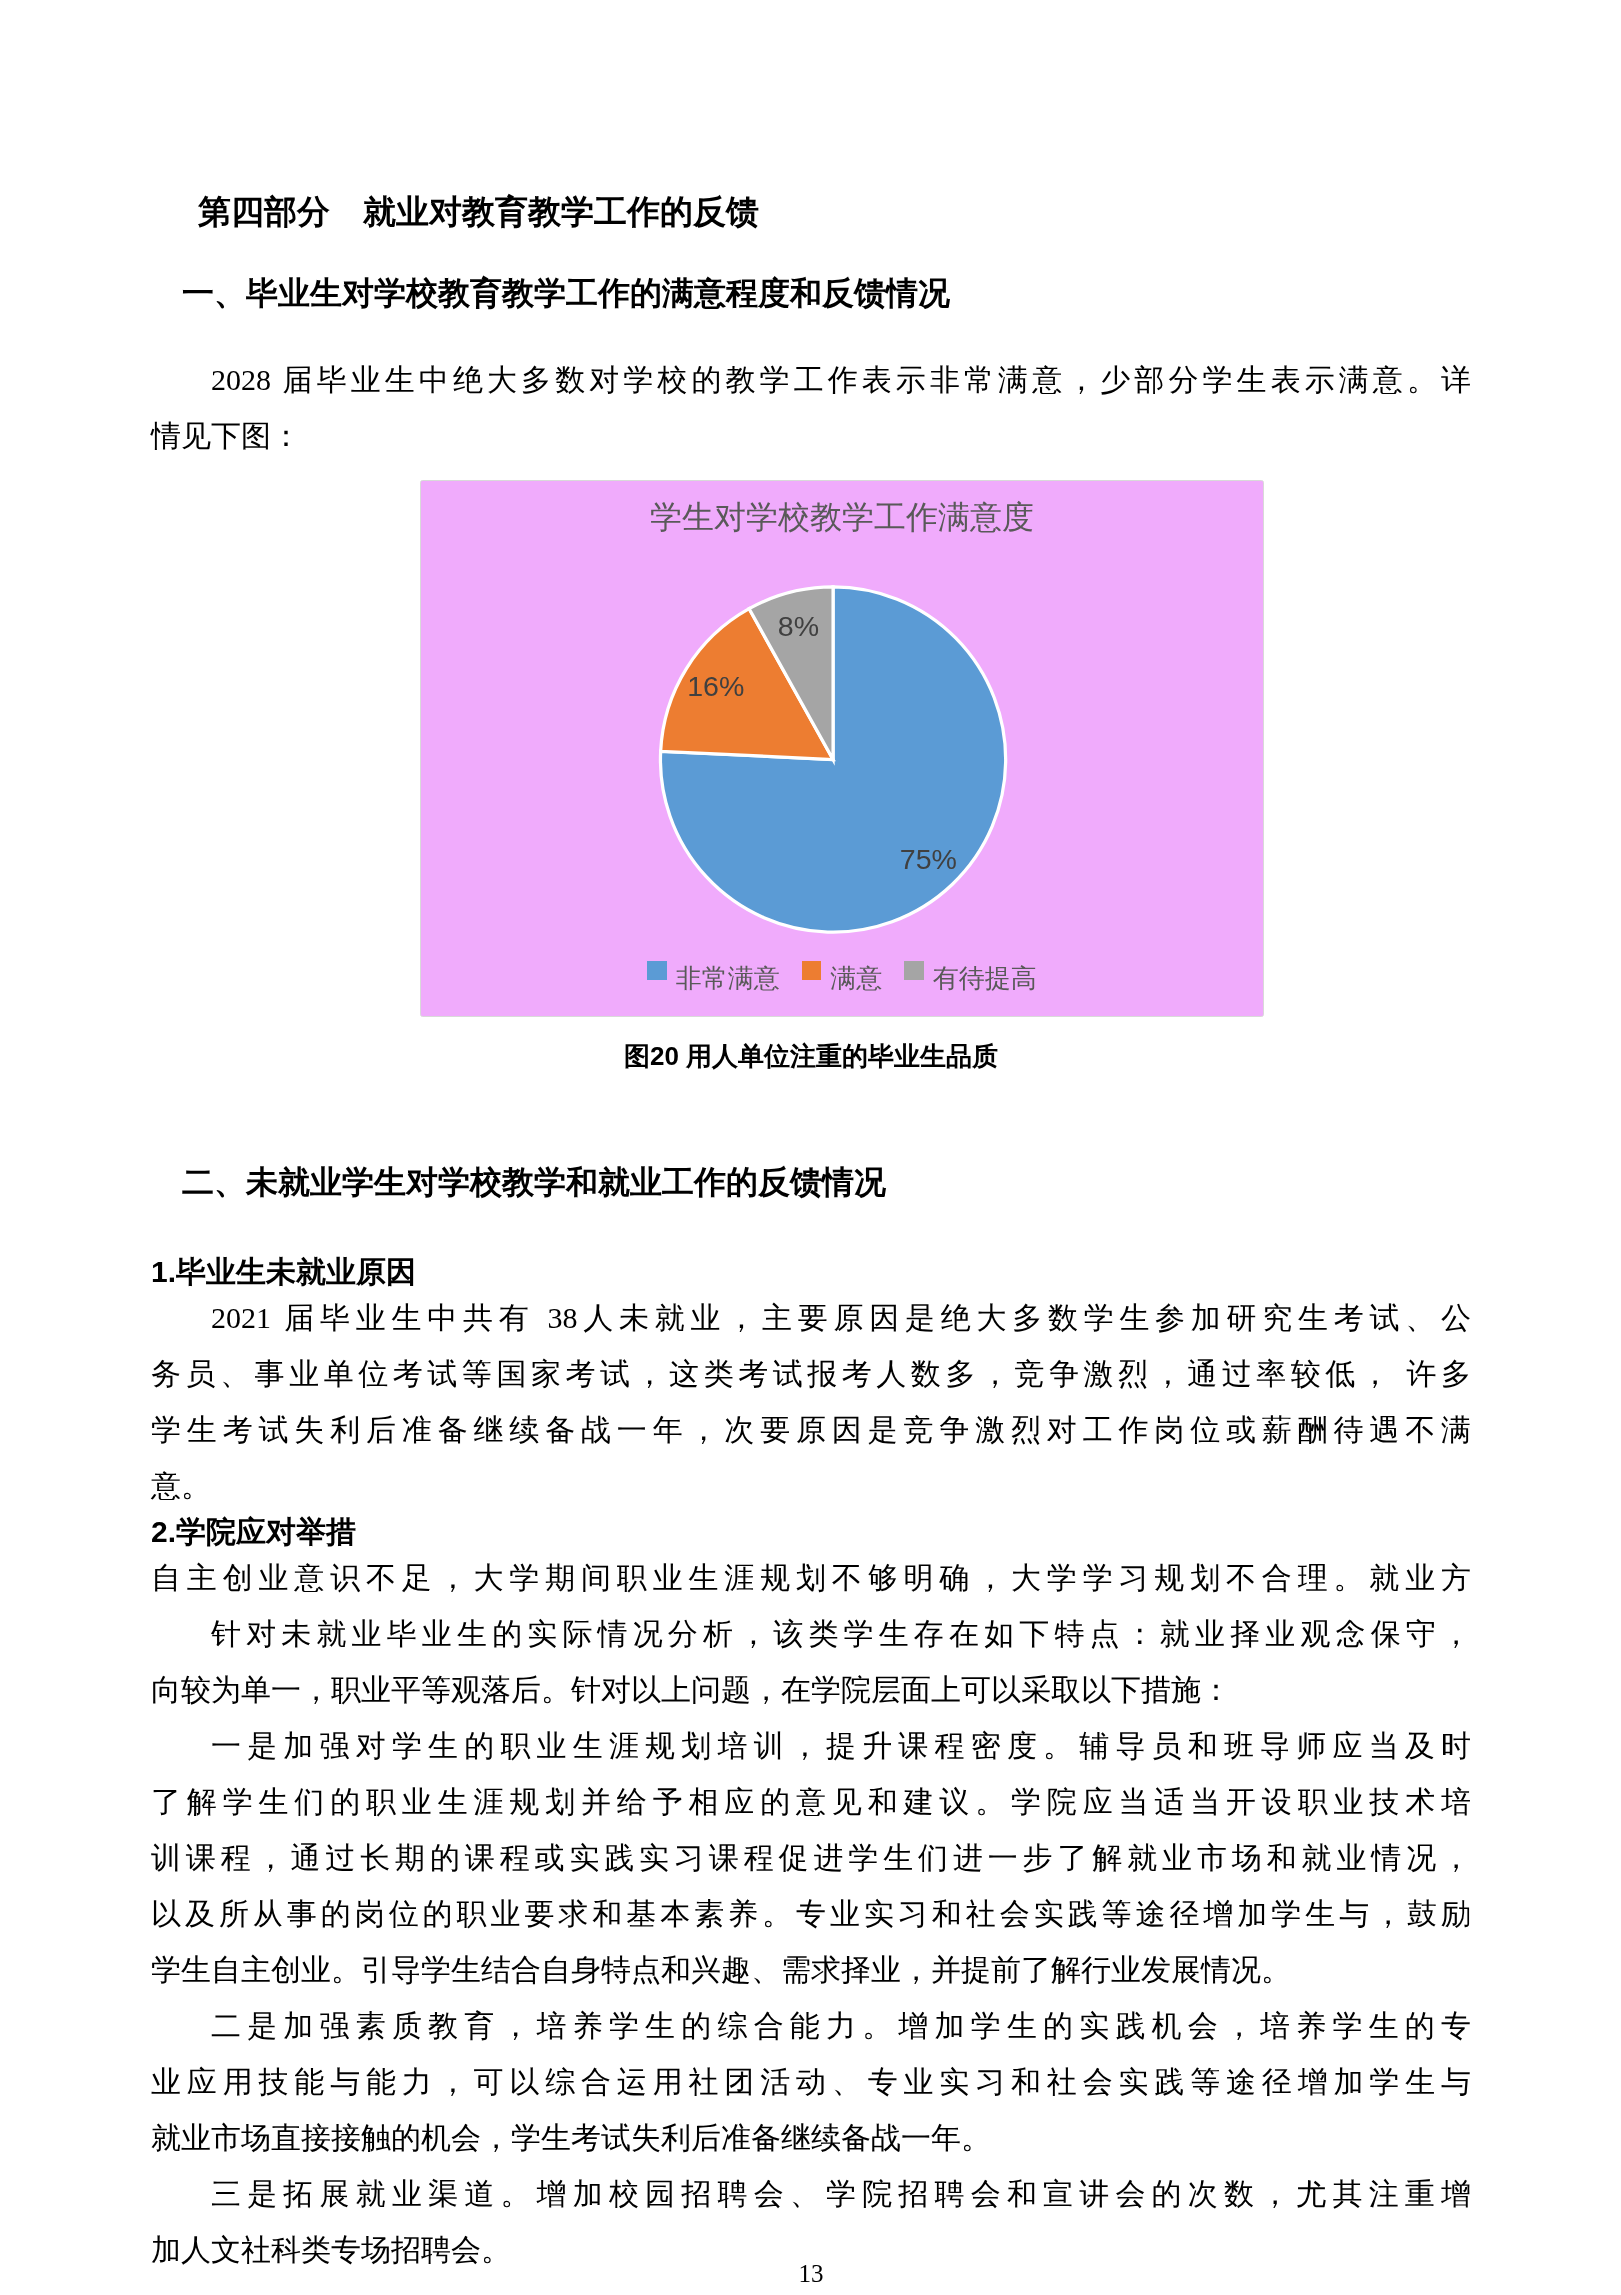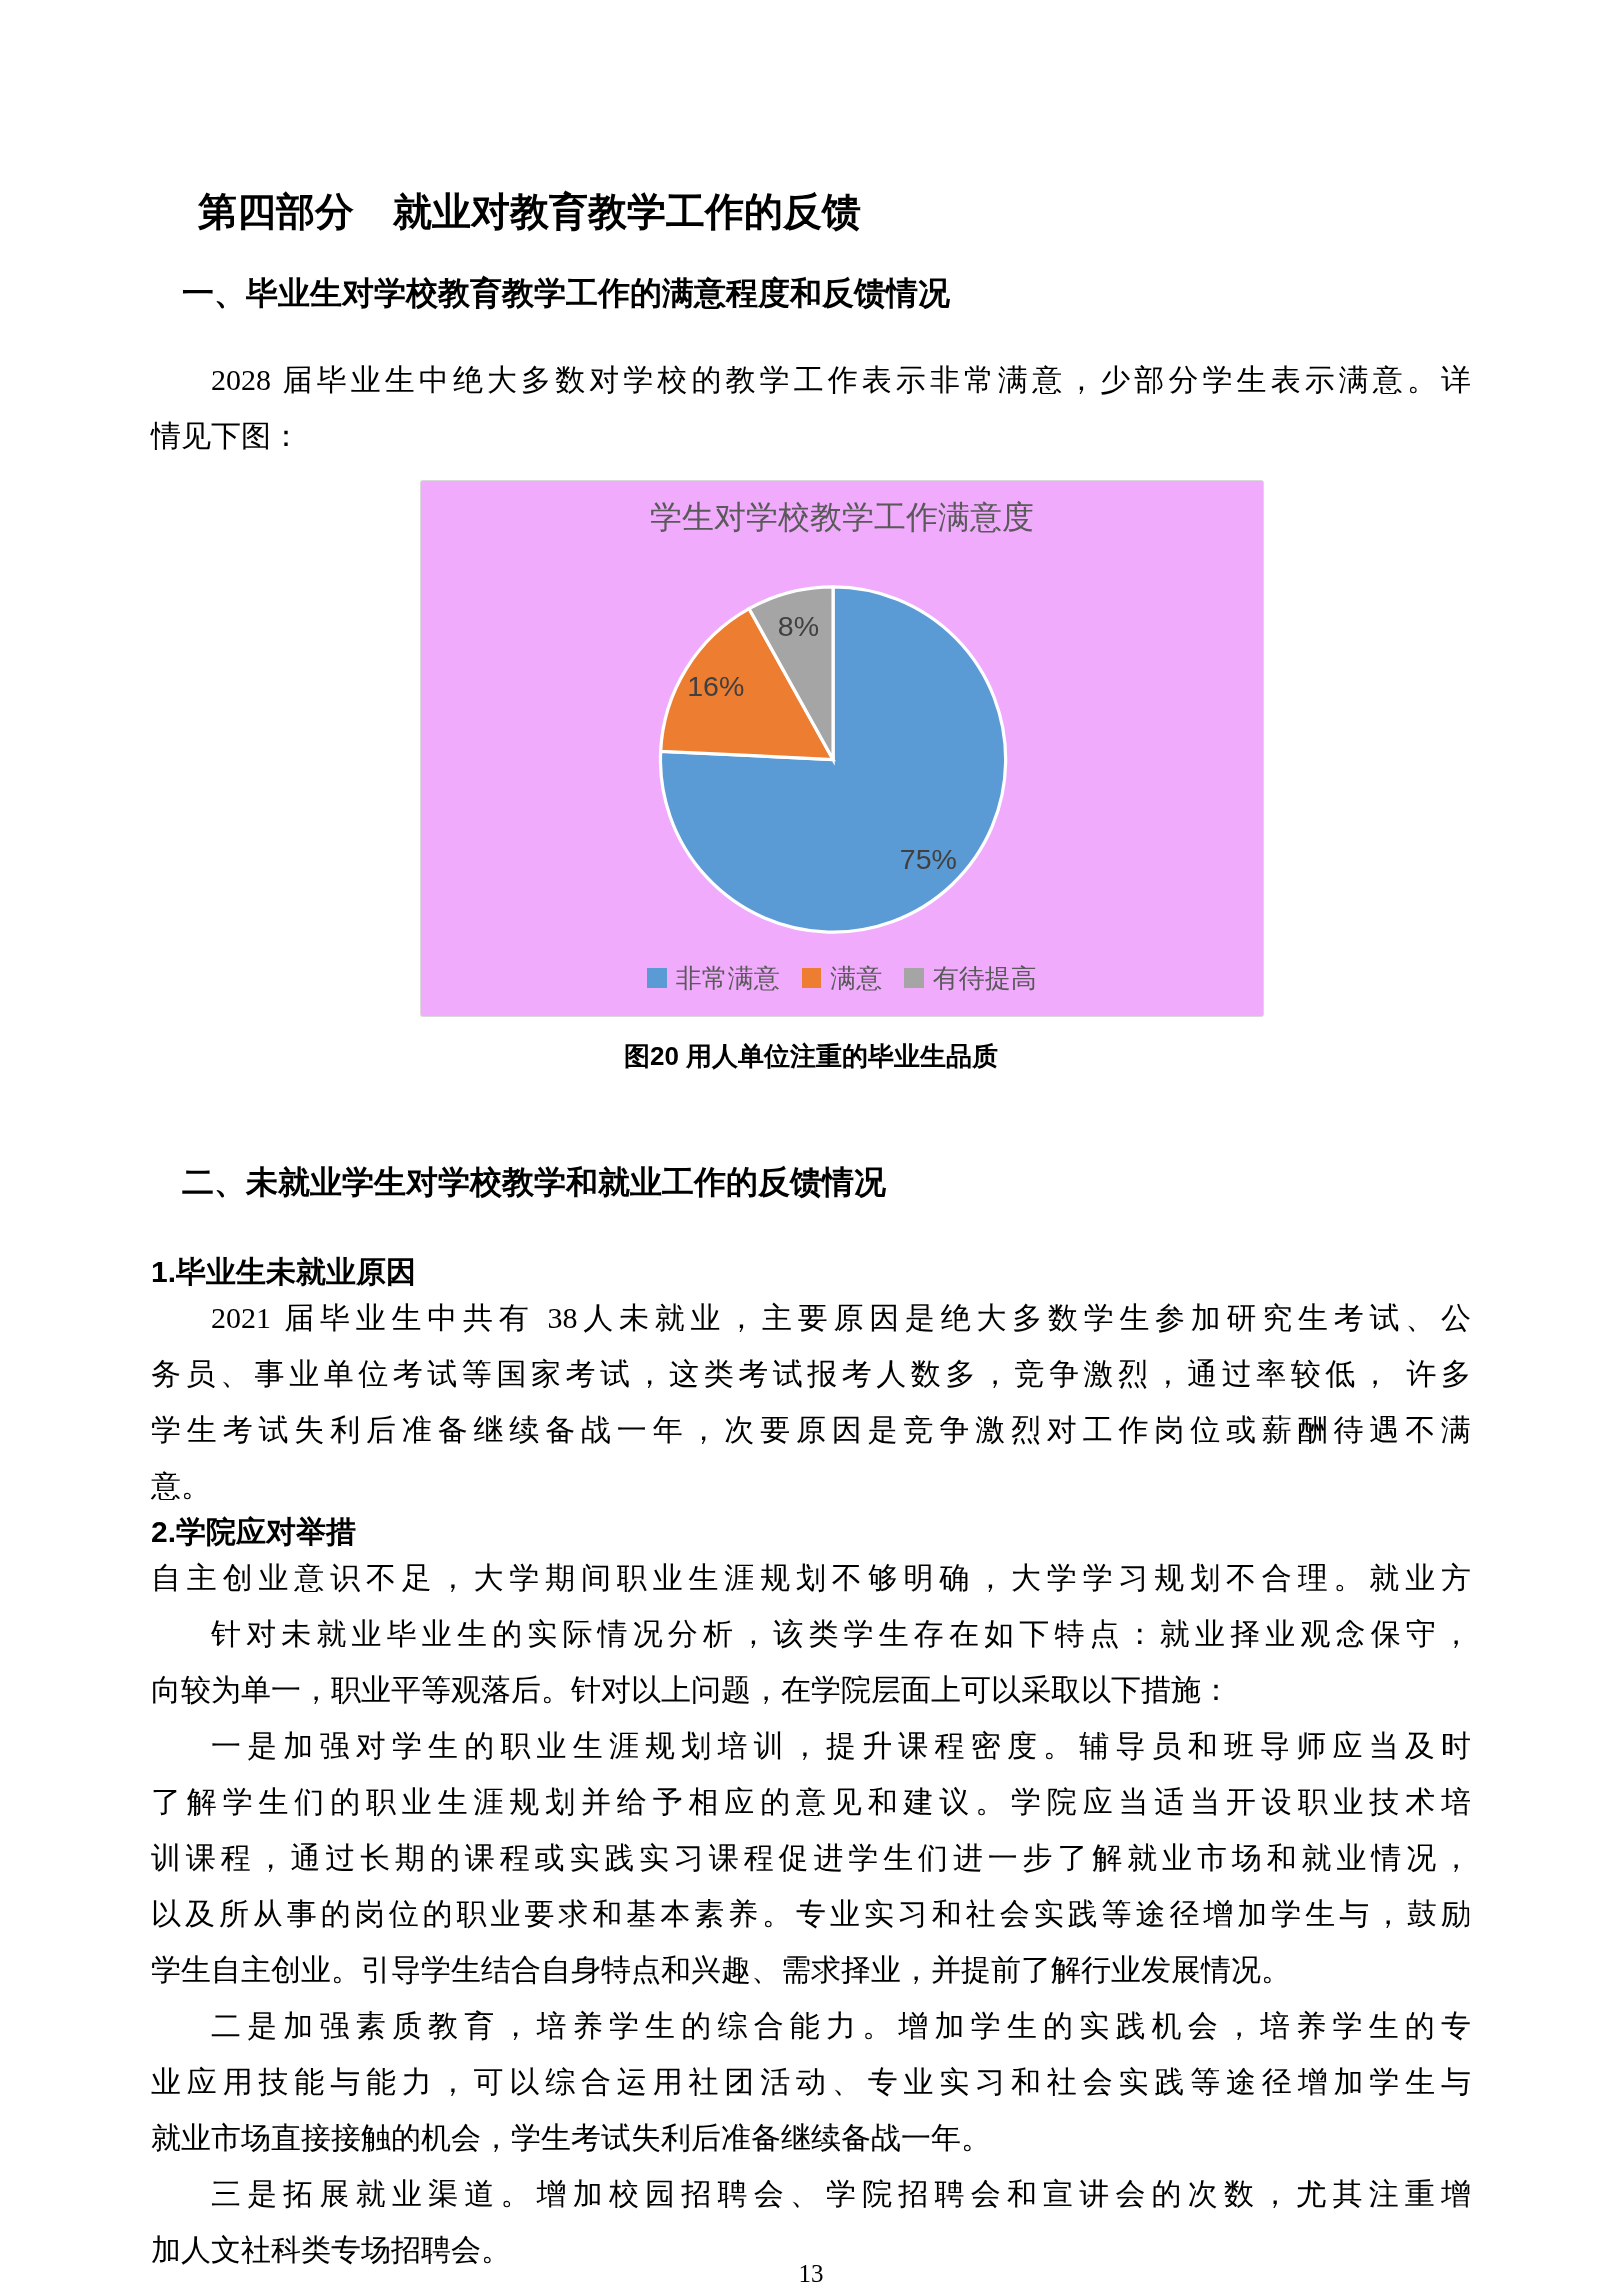--- a/index.html
+++ b/index.html
@@ -8,21 +8,21 @@
     width:1622px;height:2295px;
     background:#ffffff;
     box-sizing:border-box;
     padding:0 151px;
     overflow:hidden;
     font-family:"Liberation Serif","DejaVu Serif",serif;
     color:#000;
   }
   .h1{
     font-family:"Liberation Sans","DejaVu Sans",sans-serif;
-    font-weight:700;font-size:39px;line-height:47px;
+    font-weight:700;font-size:33px;line-height:47px;
     margin:188px 0 0 47px;
   }
   .h2{
     font-family:"Liberation Sans","DejaVu Sans",sans-serif;
     font-weight:700;font-size:32px;line-height:39px;
     margin-left:31px;
   }
   .h2-1{margin-top:39px;}
   .h2-2{margin-top:91px;}
   .sub{
@@ -56,21 +56,21 @@
     font-family:"Liberation Sans","DejaVu Sans",sans-serif;
     font-size:32px;line-height:43px;color:#595959;
   }
   .pie-svg{position:absolute;left:0;top:0;width:841px;height:535px;}
   .legend{
     position:absolute;left:0;right:0;top:480px;
     display:flex;justify-content:center;align-items:center;
     font-family:"Liberation Sans","DejaVu Sans",sans-serif;
     font-size:26px;color:#595959;
   }
-  .legend-item{display:flex;align-items:center;margin:0 11px;}
+  .legend-item{display:flex;align-items:flex-start;margin:0 11px;}
   .legend .sq{width:19.5px;height:19.5px;display:inline-block;margin-right:9px;background:#999;}
   .caption{
     margin-top:23px;
     text-align:center;
     font-family:"Liberation Sans","DejaVu Sans",sans-serif;
     font-weight:700;font-size:26px;line-height:32px;
   }
   .pagenum{
     position:absolute;left:0;right:0;top:2261px;
     text-align:center;font-size:25px;line-height:26px;

